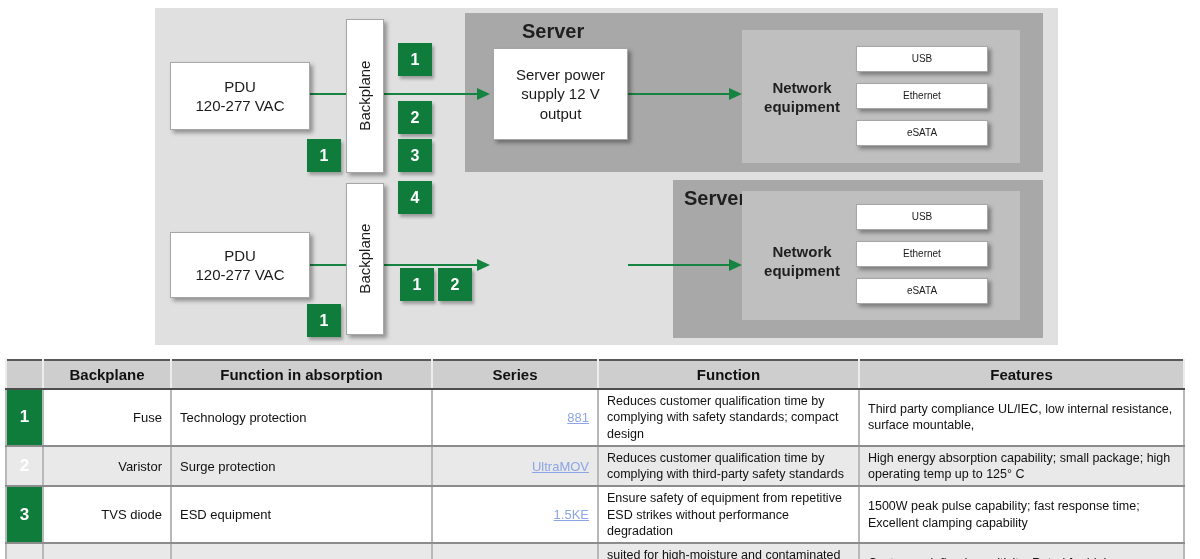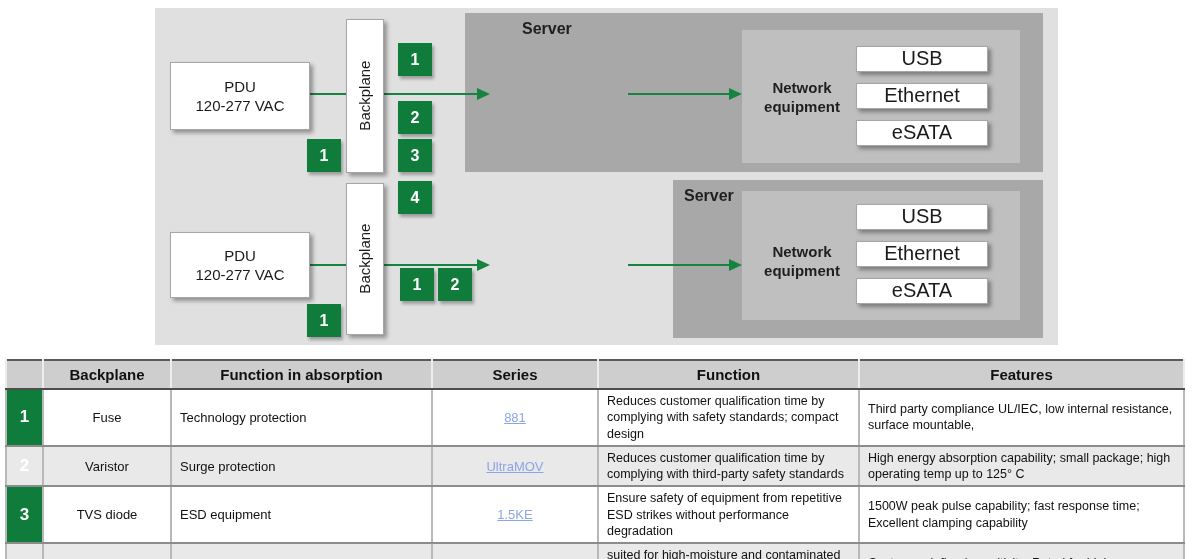--- a/index.html
+++ b/index.html
@@ -12,21 +12,21 @@
     color: #1a1a1a;
     overflow: hidden;
   }
   .abs { position: absolute; }
 
   
   .diagram-bg { left: 155px; top: 8px; width: 903px; height: 337px; background: #e0e0e0; }
   .server-panel { background: #a8a8a8; }
   .server-panel-1 { left: 465px; top: 13px; width: 578px; height: 159px; }
   .server-panel-2 { left: 673px; top: 180px; width: 370px; height: 158px; }
-  .server-label { font-weight: bold; font-size: 16px; color: #1f1f1f; }
+  .server-label { font-weight: bold; font-size: 20px; color: #1f1f1f; }
   .net-panel { background: #bfbfbf; }
   .net-panel-1 { left: 742px; top: 30px; width: 278px; height: 133px; }
   .net-panel-2 { left: 742px; top: 191px; width: 278px; height: 129px; }
   .net-label { font-weight: bold; font-size: 15px; text-align: center; line-height: 1.25; color: #1f1f1f; width: 104px; }
 
   
   .wbox {
     background: #ffffff;
     border: 1px solid #a6a6a6;
     box-shadow: 3px 3px 4px rgba(0,0,0,0.35);
@@ -35,21 +35,21 @@
     white-space: pre-line;
   }
   .pdu-1 { left: 170px; top: 62px; width: 140px; height: 68px; }
   .pdu-2 { left: 170px; top: 232px; width: 140px; height: 66px; }
   .backplane { width: 38px; }
   .backplane-1 { left: 346px; top: 19px; height: 154px; }
   .backplane-2 { left: 346px; top: 183px; height: 152px; }
   .vtext { transform: rotate(-90deg); white-space: nowrap; font-size: 15px; }
   .psu-1 { left: 493px; top: 48px; width: 135px; height: 92px; padding: 2px 8px; }
   .psu-2 { left: 493px; top: 220px; width: 135px; height: 93px; padding: 2px 8px; }
-  .conn { width: 132px; height: 26px; font-size: 20px; }
+  .conn { width: 132px; height: 26px; font-size: 10px; }
   .conn-x { left: 856px; }
 
   
   .hline { position: absolute; height: 2px; background: #168441; }
   .ahead {
     position: absolute; width: 0; height: 0;
     border-top: 6px solid transparent; border-bottom: 6px solid transparent;
     border-left: 13px solid #168441;
   }
   .marker {
@@ -76,21 +76,21 @@
     border-left: 2px solid #b8b8b8; border-right: 2px solid #b8b8b8;
     border-top: 2px solid #8c8c8c; border-bottom: 2px solid #8c8c8c;
     vertical-align: middle; padding: 3px 8px;
   }
   table.spec tr.data-row { height: 28px; }
   tr.alt td { background: #e9e9e9; }
   td.num-cell {
     background: #0f7c3c; color: #ffffff; font-weight: bold;
     font-size: 17px; text-align: center; padding: 0;
   }
-  td.center { text-align: center; margin-top: 41px; }
+  td.center { text-align: right; margin-top: 41px; }
   td.small { font-size: 12.5px; line-height: 1.3; padding: 3px 7px; }
   a.series-link { color: #8ca5e6; text-decoration: underline; cursor: pointer; }
 
   .col-num { width: 37px; } .col-tech { width: 128px; } .col-func { width: 261px; }
   .col-series { width: 166px; } .col-ben { width: 261px; } .col-feat { width: 325px; }
 
   .flexc { display: flex; align-items: center; justify-content: center; }
 </style>
 </head>
 <body>
@@ -130,20 +130,21 @@
   <div class="abs wbox pdu-1">PDU
 120-277 VAC</div>
   <div class="abs wbox pdu-2">PDU
 120-277 VAC</div>
   <div class="abs wbox backplane backplane-1 flexc">
     <span class="vtext">Backplane</span>
   </div>
   <div class="abs wbox backplane backplane-2 flexc">
     <span class="vtext">Backplane</span>
   </div>
+  <div class="abs wbox psu-1">Server power supply 12 V output</div>
 
   <div class="marker" style="left:398px; top:43px;">1</div>
   <div class="marker" style="left:398px; top:101px;">2</div>
   <div class="marker" style="left:398px; top:139px;">3</div>
   <div class="marker" style="left:398px; top:181px;">4</div>
   <div class="marker" style="left:307px; top:139px;">1</div>
   <div class="marker" style="left:400px; top:268px;">1</div>
   <div class="marker" style="left:438px; top:268px;">2</div>
   <div class="marker" style="left:307px; top:304px;">1</div>
 

